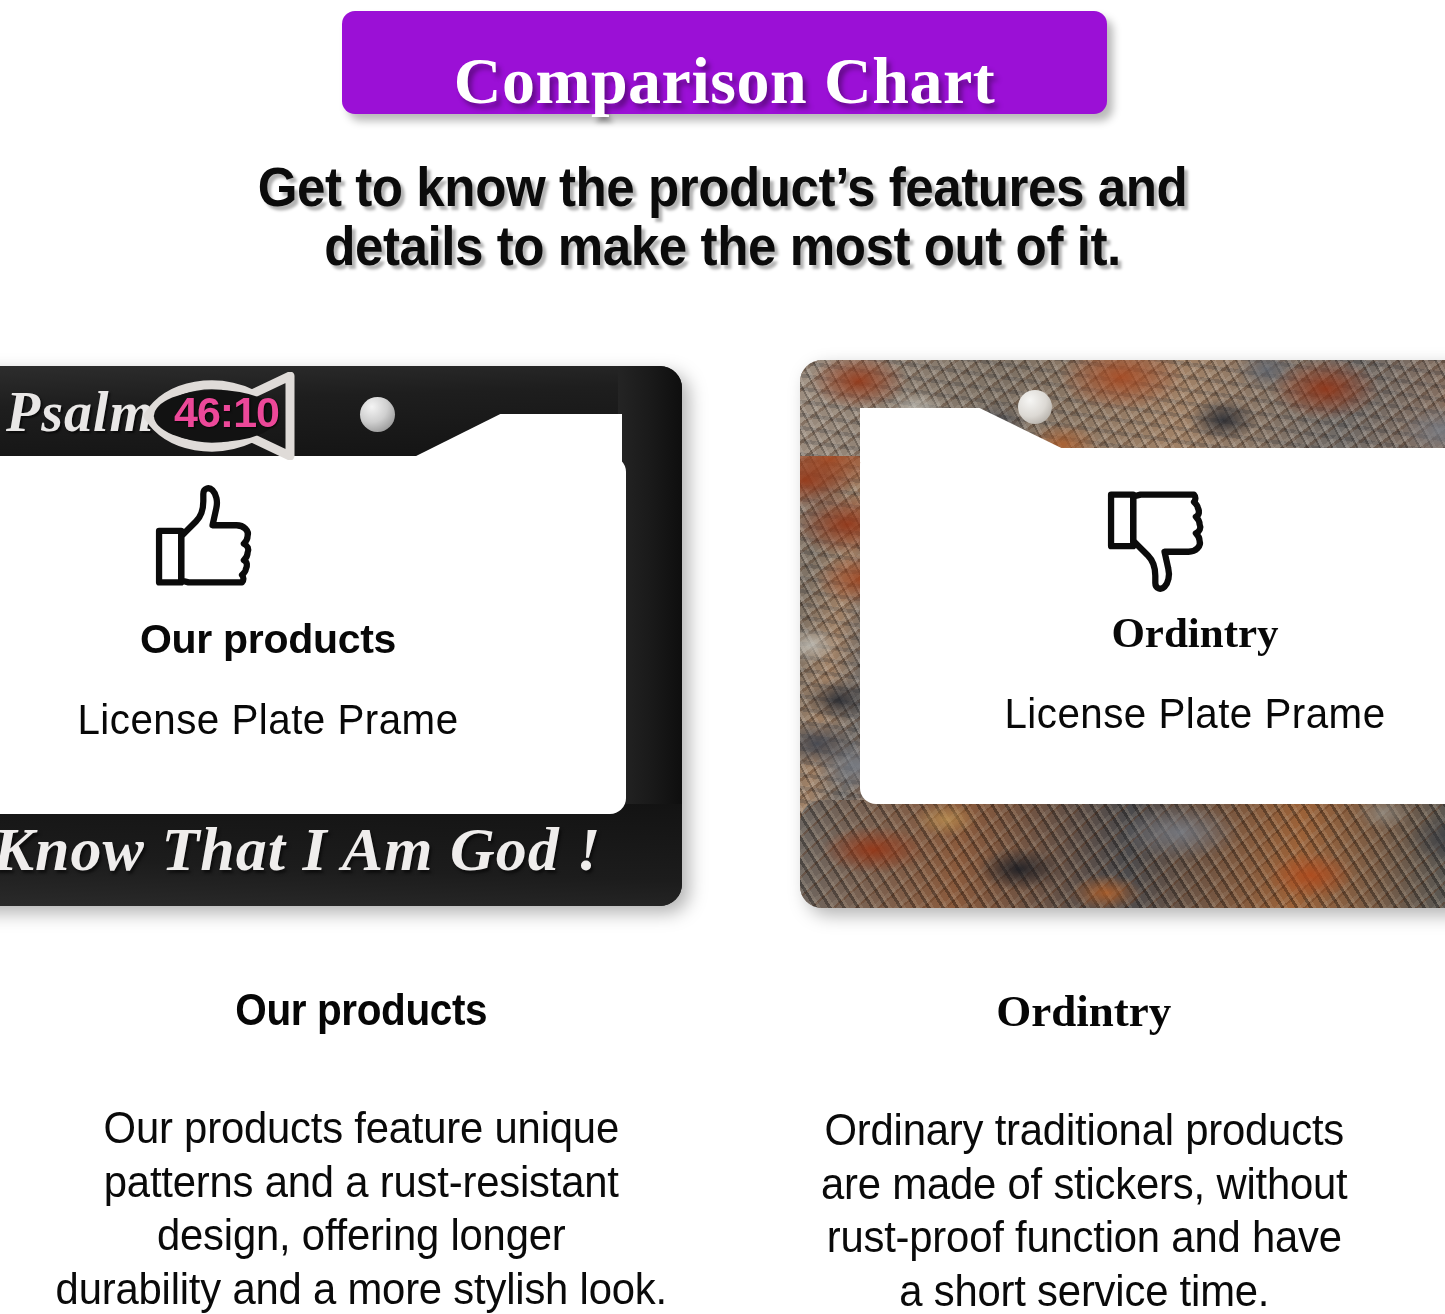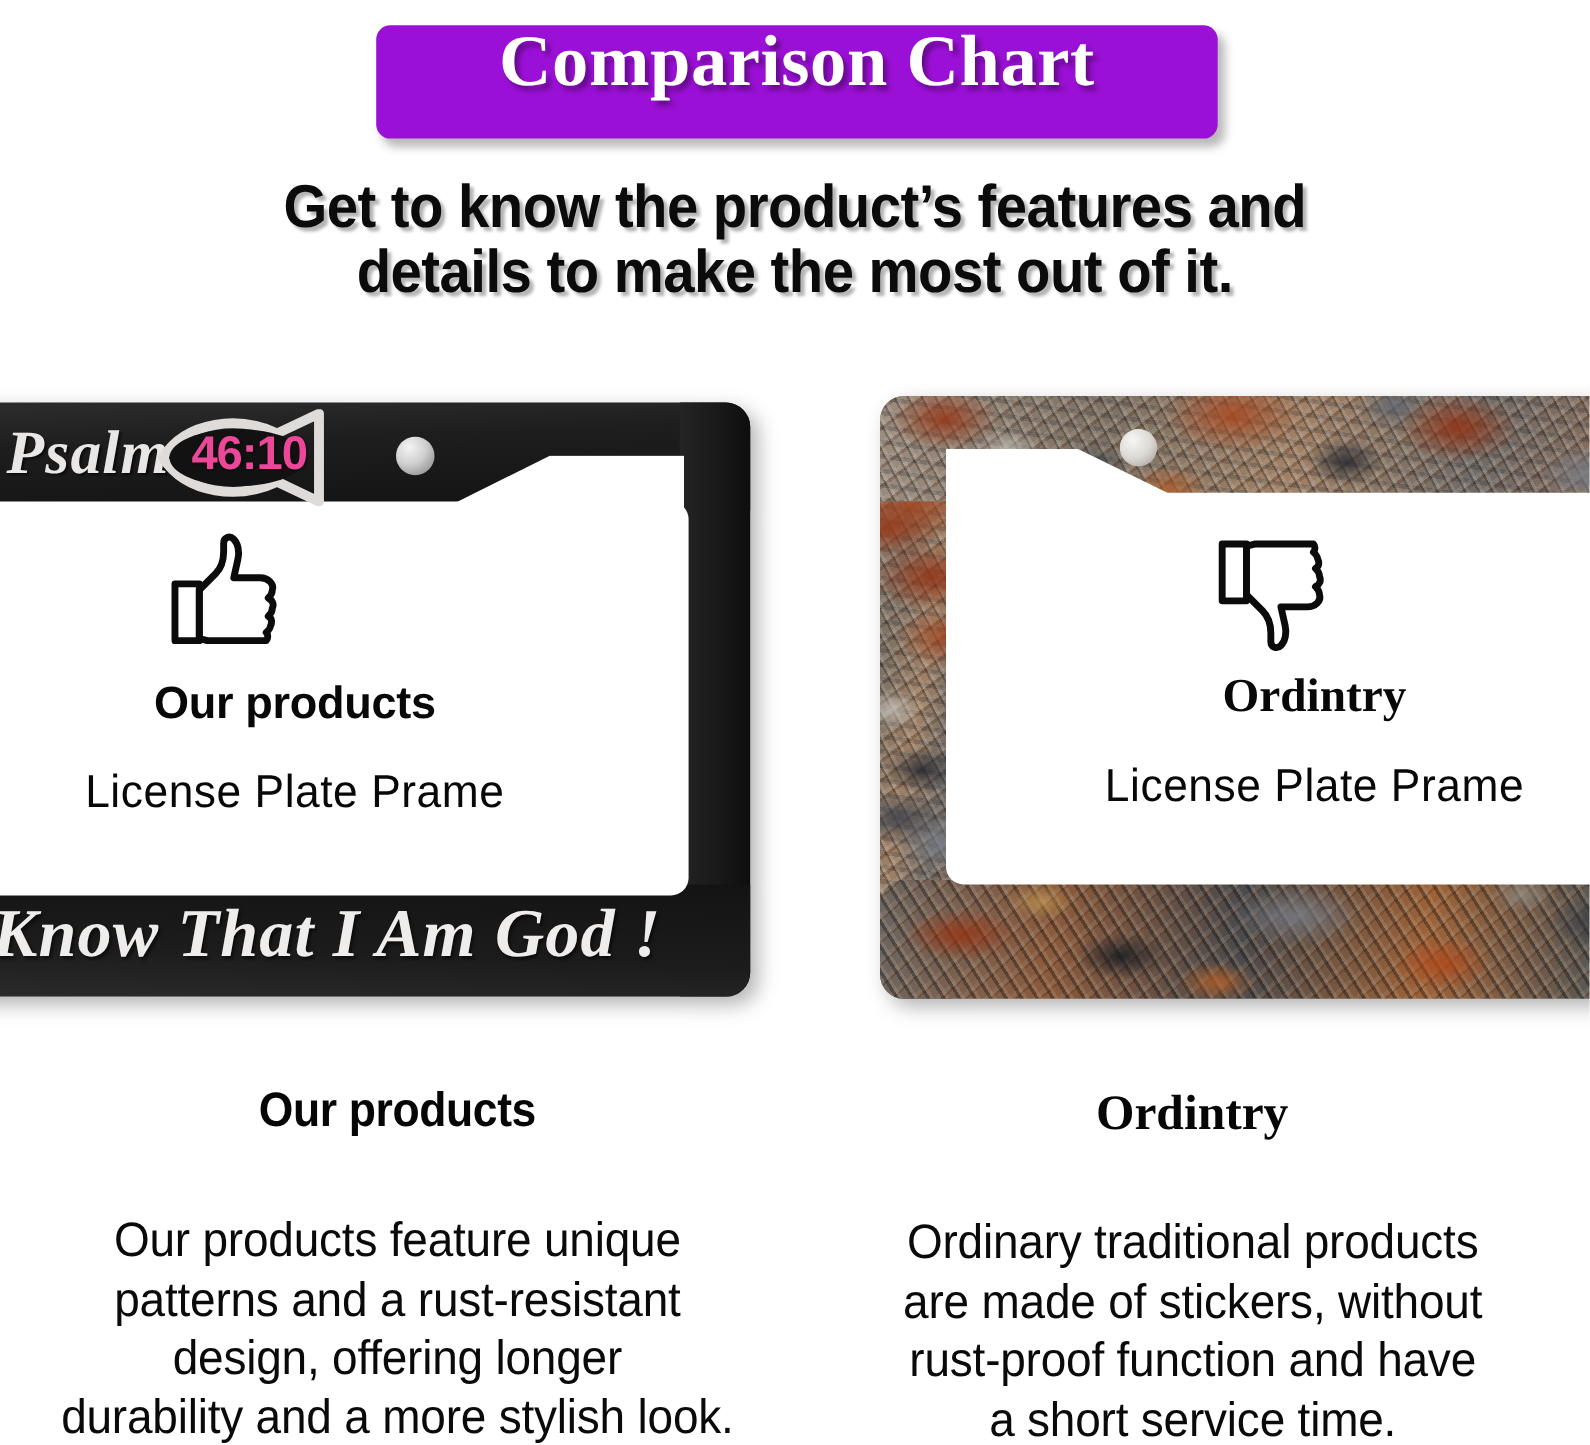--- a/index.html
+++ b/index.html
@@ -13,28 +13,28 @@
     position: relative;
     overflow: hidden;
     font-family: "Liberation Sans", sans-serif;
     -webkit-font-smoothing: antialiased;
   }
 
   
   .banner {
     position: absolute;
     left: 342px;
-    top: 23px;
+    top: 11px;
     width: 765px;
     height: 103px;
     background: #9b10d6;
     border-radius: 13px;
     box-shadow: 6px 7px 9px rgba(0,0,0,0.28);
     display: flex;
-    align-items: flex-start;
+    align-items: flex-end;
     justify-content: center;
   }
   .banner-text {
     color: #ffffff;
     font-family: "Liberation Serif", serif;
     font-weight: bold;
     font-size: 66px;
     letter-spacing: 0.5px;
     line-height: 1;
     text-shadow: 4px 5px 5px rgba(0,0,0,0.35);

